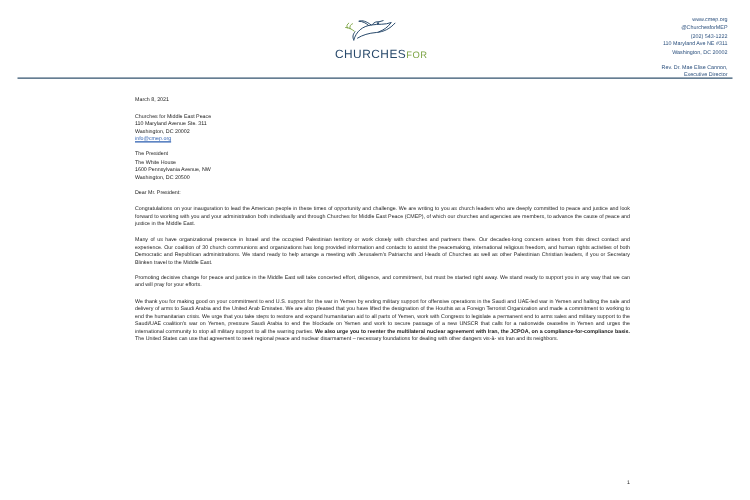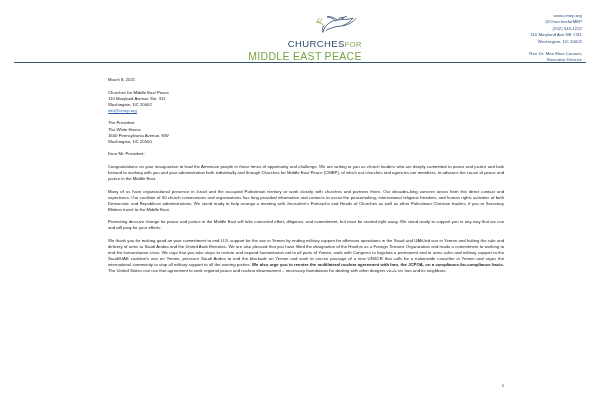--- a/index.html
+++ b/index.html
@@ -27,21 +27,21 @@
     display: flex;
     align-items: flex-start;
     justify-content: center;
     padding: 10px 18px 0 18px;
     height: 60px;
     box-sizing: border-box;
   }
   .logo-block {
     display: flex;
     flex-direction: column;
-    align-items: flex-end;
+    align-items: flex-start;
     margin-left: 10px;
   }
   .dove-wrap {
     width: 54px;
     height: 27px;
     display: block;
   }
   .logo-line1 {
     font-size: 9.5px;
     letter-spacing: 0.4px;
@@ -130,21 +130,20 @@
           <g fill="none" stroke="#7ba342" stroke-width="1.5" stroke-linecap="round">
             <path d="M31 30 C26 26 22 24 17 24"></path>
             <path d="M24 26 C23 22 25 19 28 18"></path>
             <path d="M20 25 C18 22 19 19 22 17"></path>
           </g>
         </svg>
       </span>
       <span class="logo-line1">
         <span class="lg-blue">CHURCHES</span><span class="lg-green lg-small">FOR</span>
       </span>
-      <span class="logo-line2 lg-green">MIDDLE EAST PEACE</span>
     </div>
 
     <div class="contact-block">
       <div>www.cmep.org</div>
       <div>@ChurchesforMEP</div>
       <div>(202) 543-1222</div>
       <div>110 Maryland Ave NE #311</div>
       <div>Washington, DC 20002</div>
       <div class="sig">Rev. Dr. Mae Elise Cannon,</div>
       <div>Executive Director</div>

